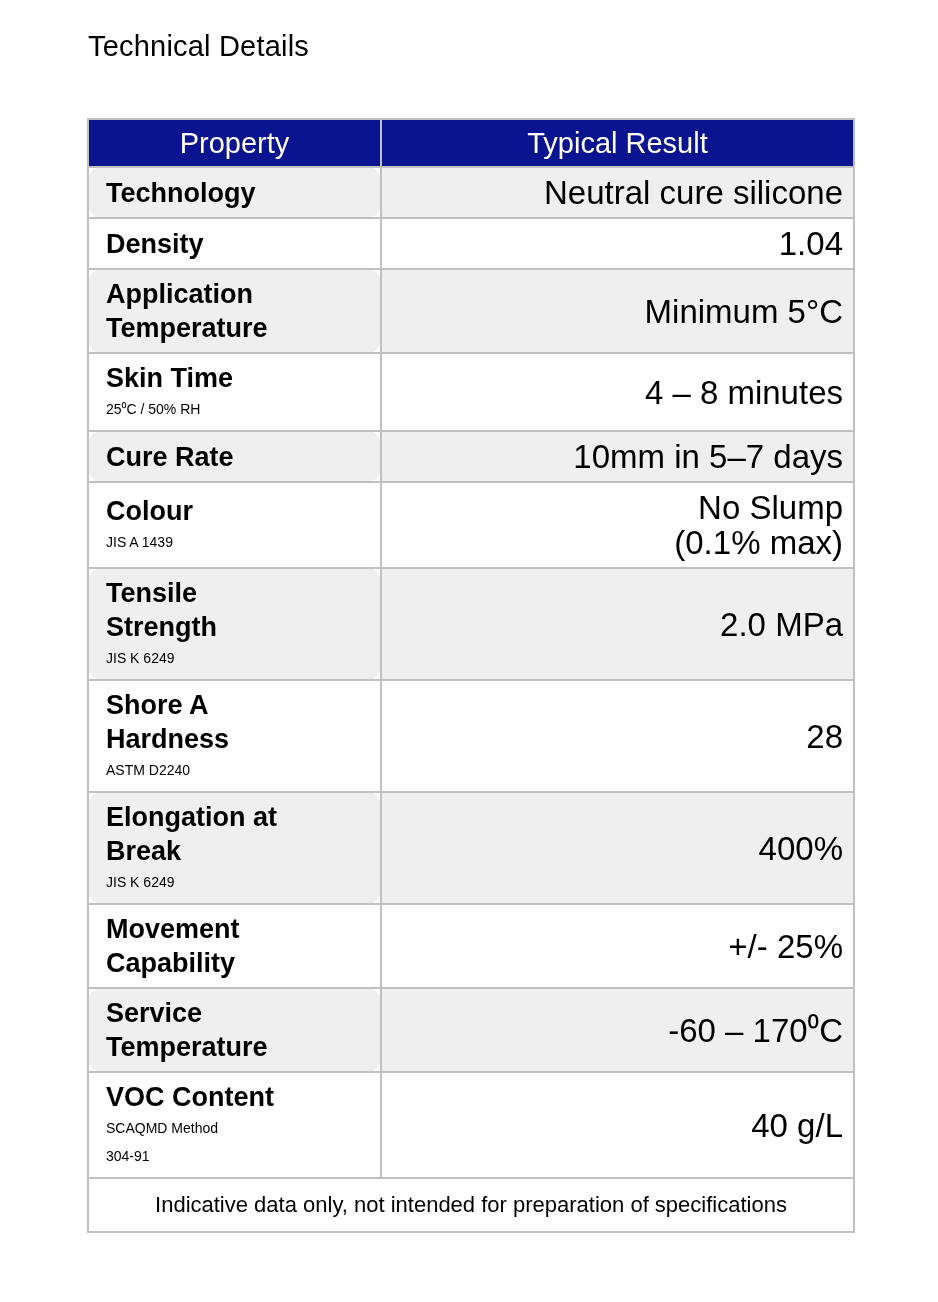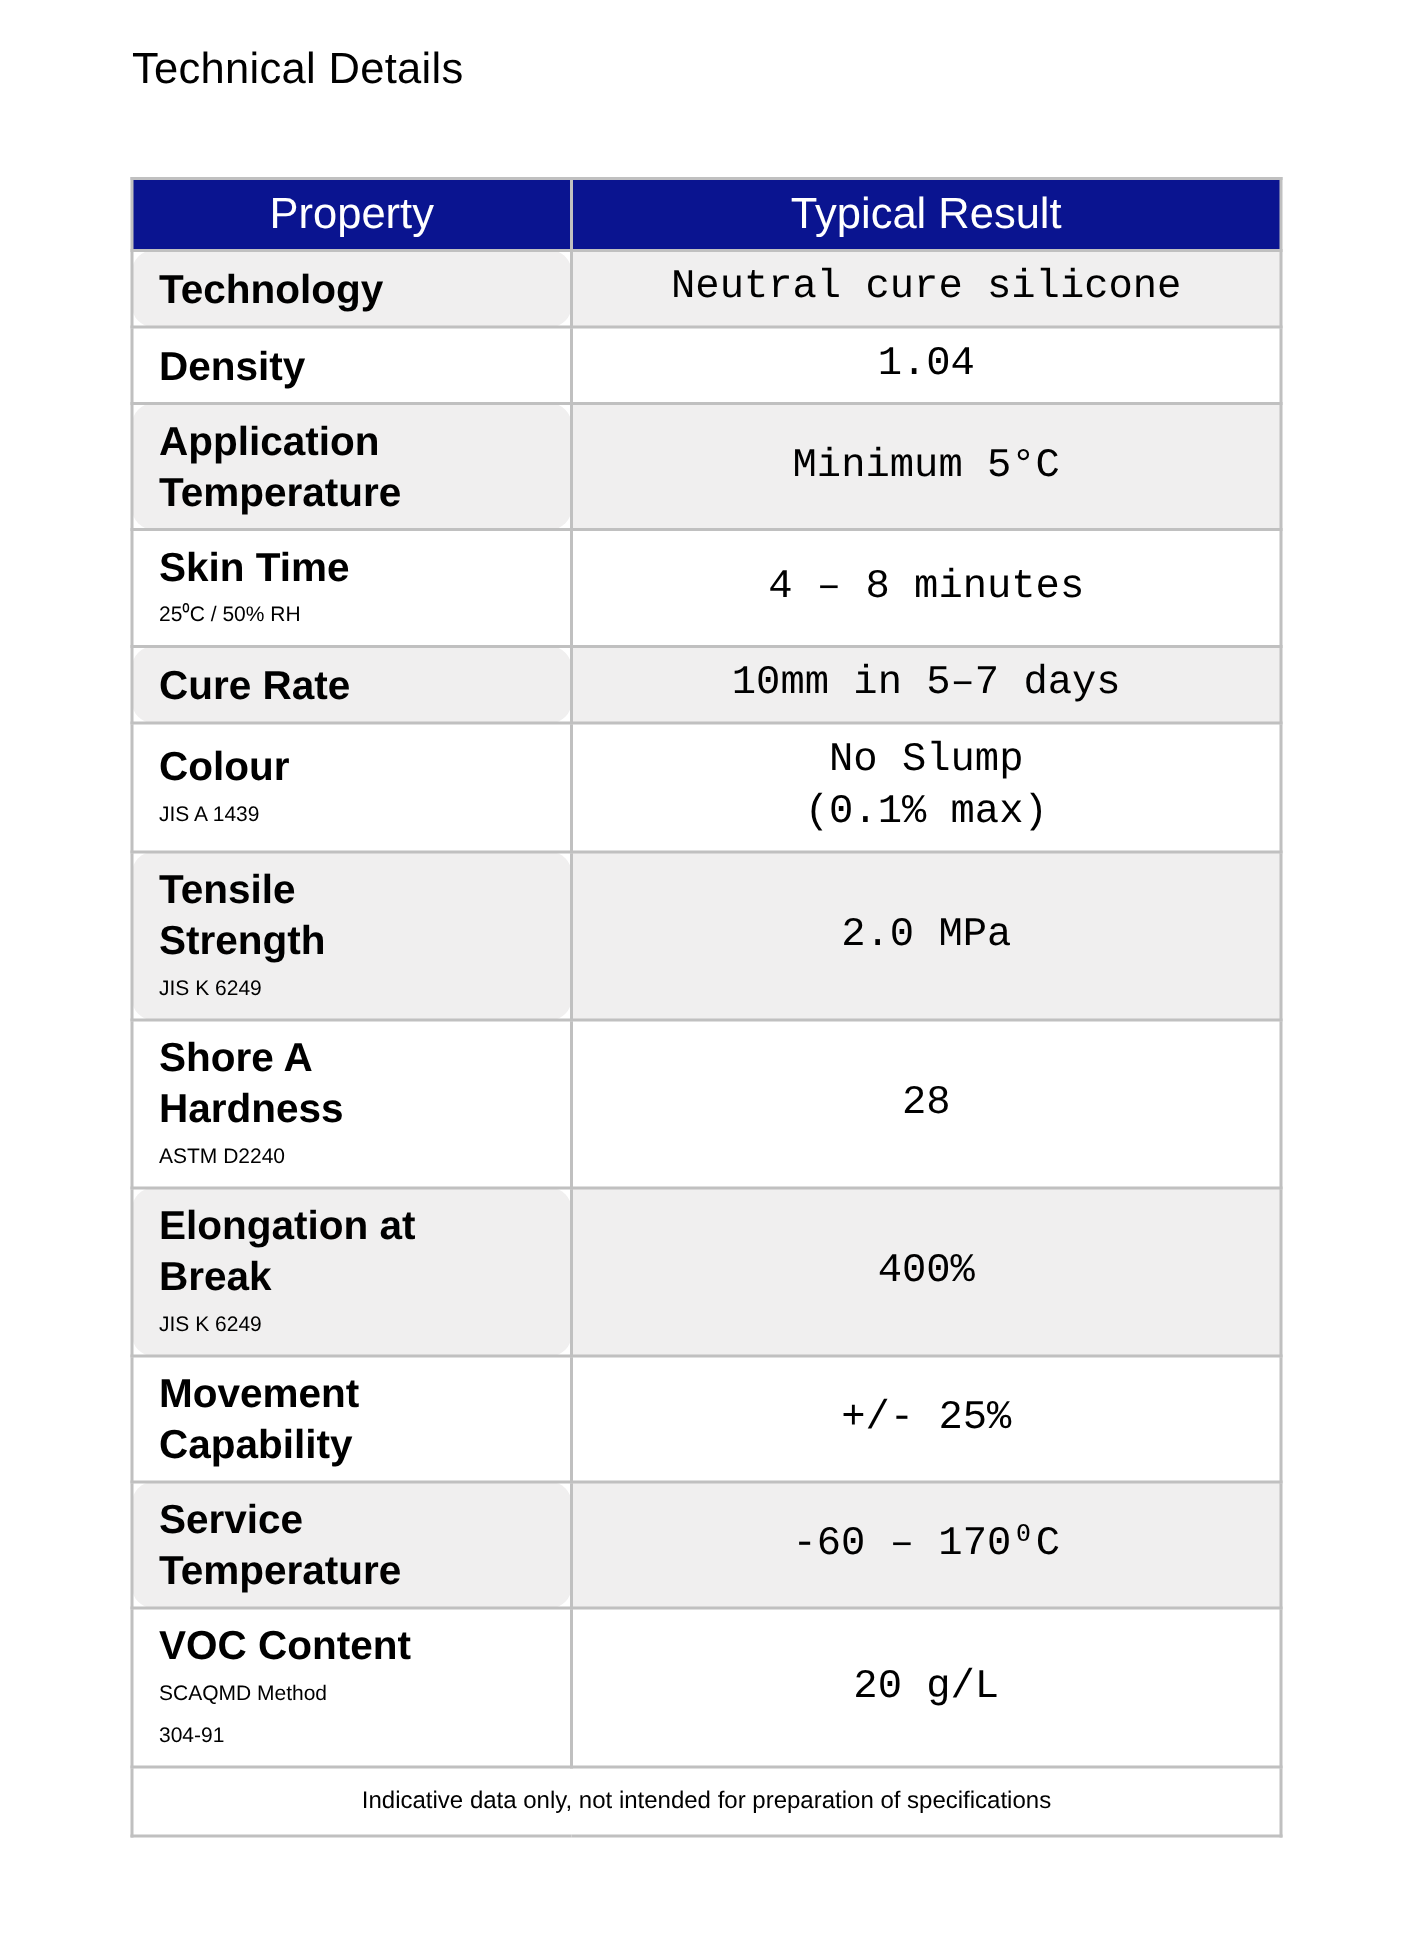--- a/index.html
+++ b/index.html
@@ -69,31 +69,30 @@
     line-height: 34px;
     white-space: pre-line;
   }
   .prop-sublabel {
     font-weight: normal;
     font-size: 14px;
     line-height: 28px;
     white-space: pre-line;
   }
   td.val {
-    text-align: center;
-    font-size: 27px;
+    text-align: right;
+    font-size: 33px;
     line-height: 35px;
     padding: 7px 10px;
     white-space: pre-line;
-    font-family: Liberation Mono, monospace;
   }
   tr.footer-row td {
     background: #FFFFFF !important;
     text-align: center;
-    font-size: 16px;
+    font-size: 22px;
     padding: 13px 8px;
   }
 </style>
 </head>
 <body>
 
 <h1 class="page-title">Technical Details</h1>
 
 <table class="tech-table">
   <colgroup>
@@ -184,19 +183,19 @@
 Temperature</div>
       </td>
       <td class="val">-60 – 170⁰C</td>
     </tr>
     <tr>
       <td class="prop">
         <div class="prop-label">VOC Content</div>
         <div class="prop-sublabel">SCAQMD Method
 304-91</div>
       </td>
-      <td class="val">20 g/L</td>
+      <td class="val">40 g/L</td>
     </tr>
     <tr class="footer-row">
       <td colspan="2">Indicative data only, not intended for preparation of specifications</td>
     </tr>
   </tbody>
 </table>
 
 </body></html>

